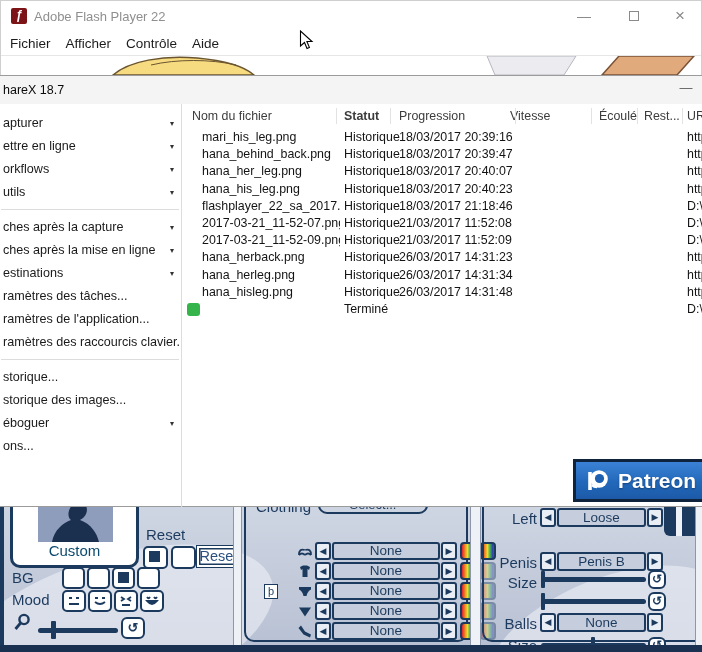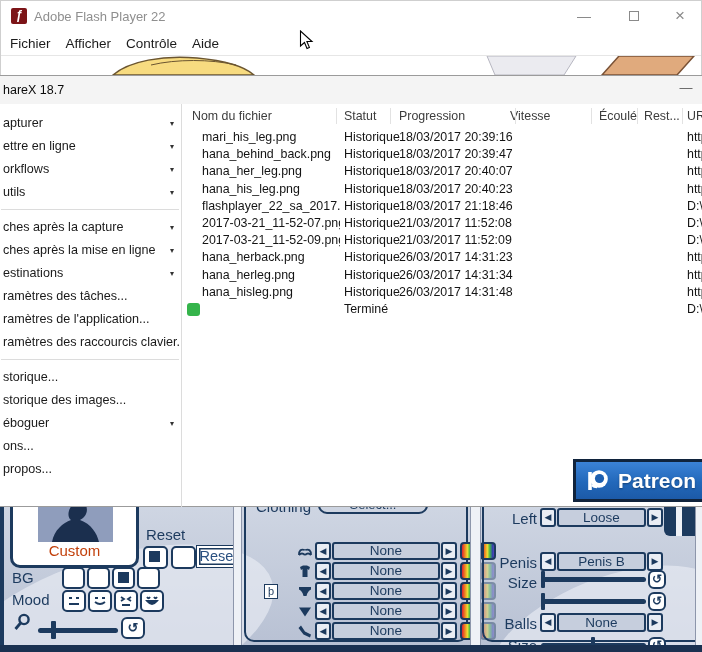--- a/index.html
+++ b/index.html
@@ -35,21 +35,21 @@
   .vstrip { position:absolute; top:4px; height:138px; background:#eef1f6; border-left:1px solid #8d96ab; border-right:1px solid #8d96ab; }
   .vs1 { left:233px; width:9px; } .vs2 { left:470px; width:11px; } .vs3 { left:695px; width:7px; border-right:none; }
   .blob-tr { position:absolute; left:664px; top:0; width:38px; height:33px; background:#1c3a5e; border-bottom-left-radius:6px; }
   .blob-tr i { position:absolute; left:12px; top:0; width:6px; height:33px; background:#eef1f6; }
   .bottom-bar { position:absolute; left:0; top:142px; width:702px; height:7px; background:#1a3151; }
 
   
   .thumb-card { position:absolute; left:10px; top:-12px; width:129px; height:77px; background:#fff;
     border:3px solid #1c3a5e; border-radius:10px; }
   .thumb-img { position:absolute; left:25px; top:11px; width:75px; height:37px; background:#8f9dbc; overflow:hidden; }
-  .thumb-label { position:absolute; left:0; top:48px; width:100%; text-align:center; font-size:15px; color:#c2410c; }
+  .thumb-label { position:absolute; left:0; top:48px; width:100%; text-align:center; font-size:15px; color:#0c4a6e; }
   .style-label { position:absolute; left:146px; top:23px; font-size:15px; color:#1c3a5e; }
   .sq-btn { position:absolute; width:25px; height:23px; background:#fff; border:2.5px solid #1c3a5e; border-radius:5px; }
   .sq-btn.sel::after { content:""; position:absolute; left:4px; top:3px; width:11px; height:11px; background:#1c3a5e; }
   .reset-btn { position:absolute; left:196px; top:42px; width:45px; height:23px; background:#fff;
     border:1.5px solid #1c3a5e; box-shadow: inset 0 0 0 2px #fff, inset 0 0 0 3.5px #1c3a5e;
     color:#2a5080; font-size:14.5px; text-align:center; line-height:20px; }
   .bg-label { position:absolute; left:12px; top:66px; font-size:15px; color:#1c3a5e; }
   .mood-label { position:absolute; left:12px; top:88px; font-size:15px; color:#1c3a5e; }
   .mood-btn { position:absolute; width:24px; height:22px; background:#fff; border:2.5px solid #1c3a5e; border-radius:5px; }
   .mood-btn svg { position:absolute; left:1px; top:1px; }
@@ -374,29 +374,25 @@
           
         </div>
           <div class="sx-item has-sub">
           <span>éboguer</span>
           <span class="arrow">▾</span>
         </div>
           <div class="sx-item">
           <span>ons...</span>
           
         </div>
-          <div class="sx-item">
-          <span>propos...</span>
-          
-        </div>
         </div>
       <div class="flist">
         <div class="fhead">
           <span class="fh" style="left:10px;">Nom du fichier</span>
-          <span class="fh" style="left:162px;">Statut</span>
+          <span class="fh" style="left:162px;font-weight:bold;">Statut</span>
           <span class="fh" style="left:217px;">Progression</span>
           <span class="fh" style="left:328px;">Vitesse</span>
           <span class="fh" style="left:417px;">Écoulé</span>
           <span class="fh" style="left:462px;">Rest...</span>
           <span class="fh" style="left:505px;">URL</span>
           <i class="fsep" style="left:154px;"></i>
             <i class="fsep" style="left:208px;"></i>
           <i class="fsep" style="left:333px;"></i>
             <i class="fsep" style="left:409px;"></i>
           <i class="fsep" style="left:455px;"></i>

